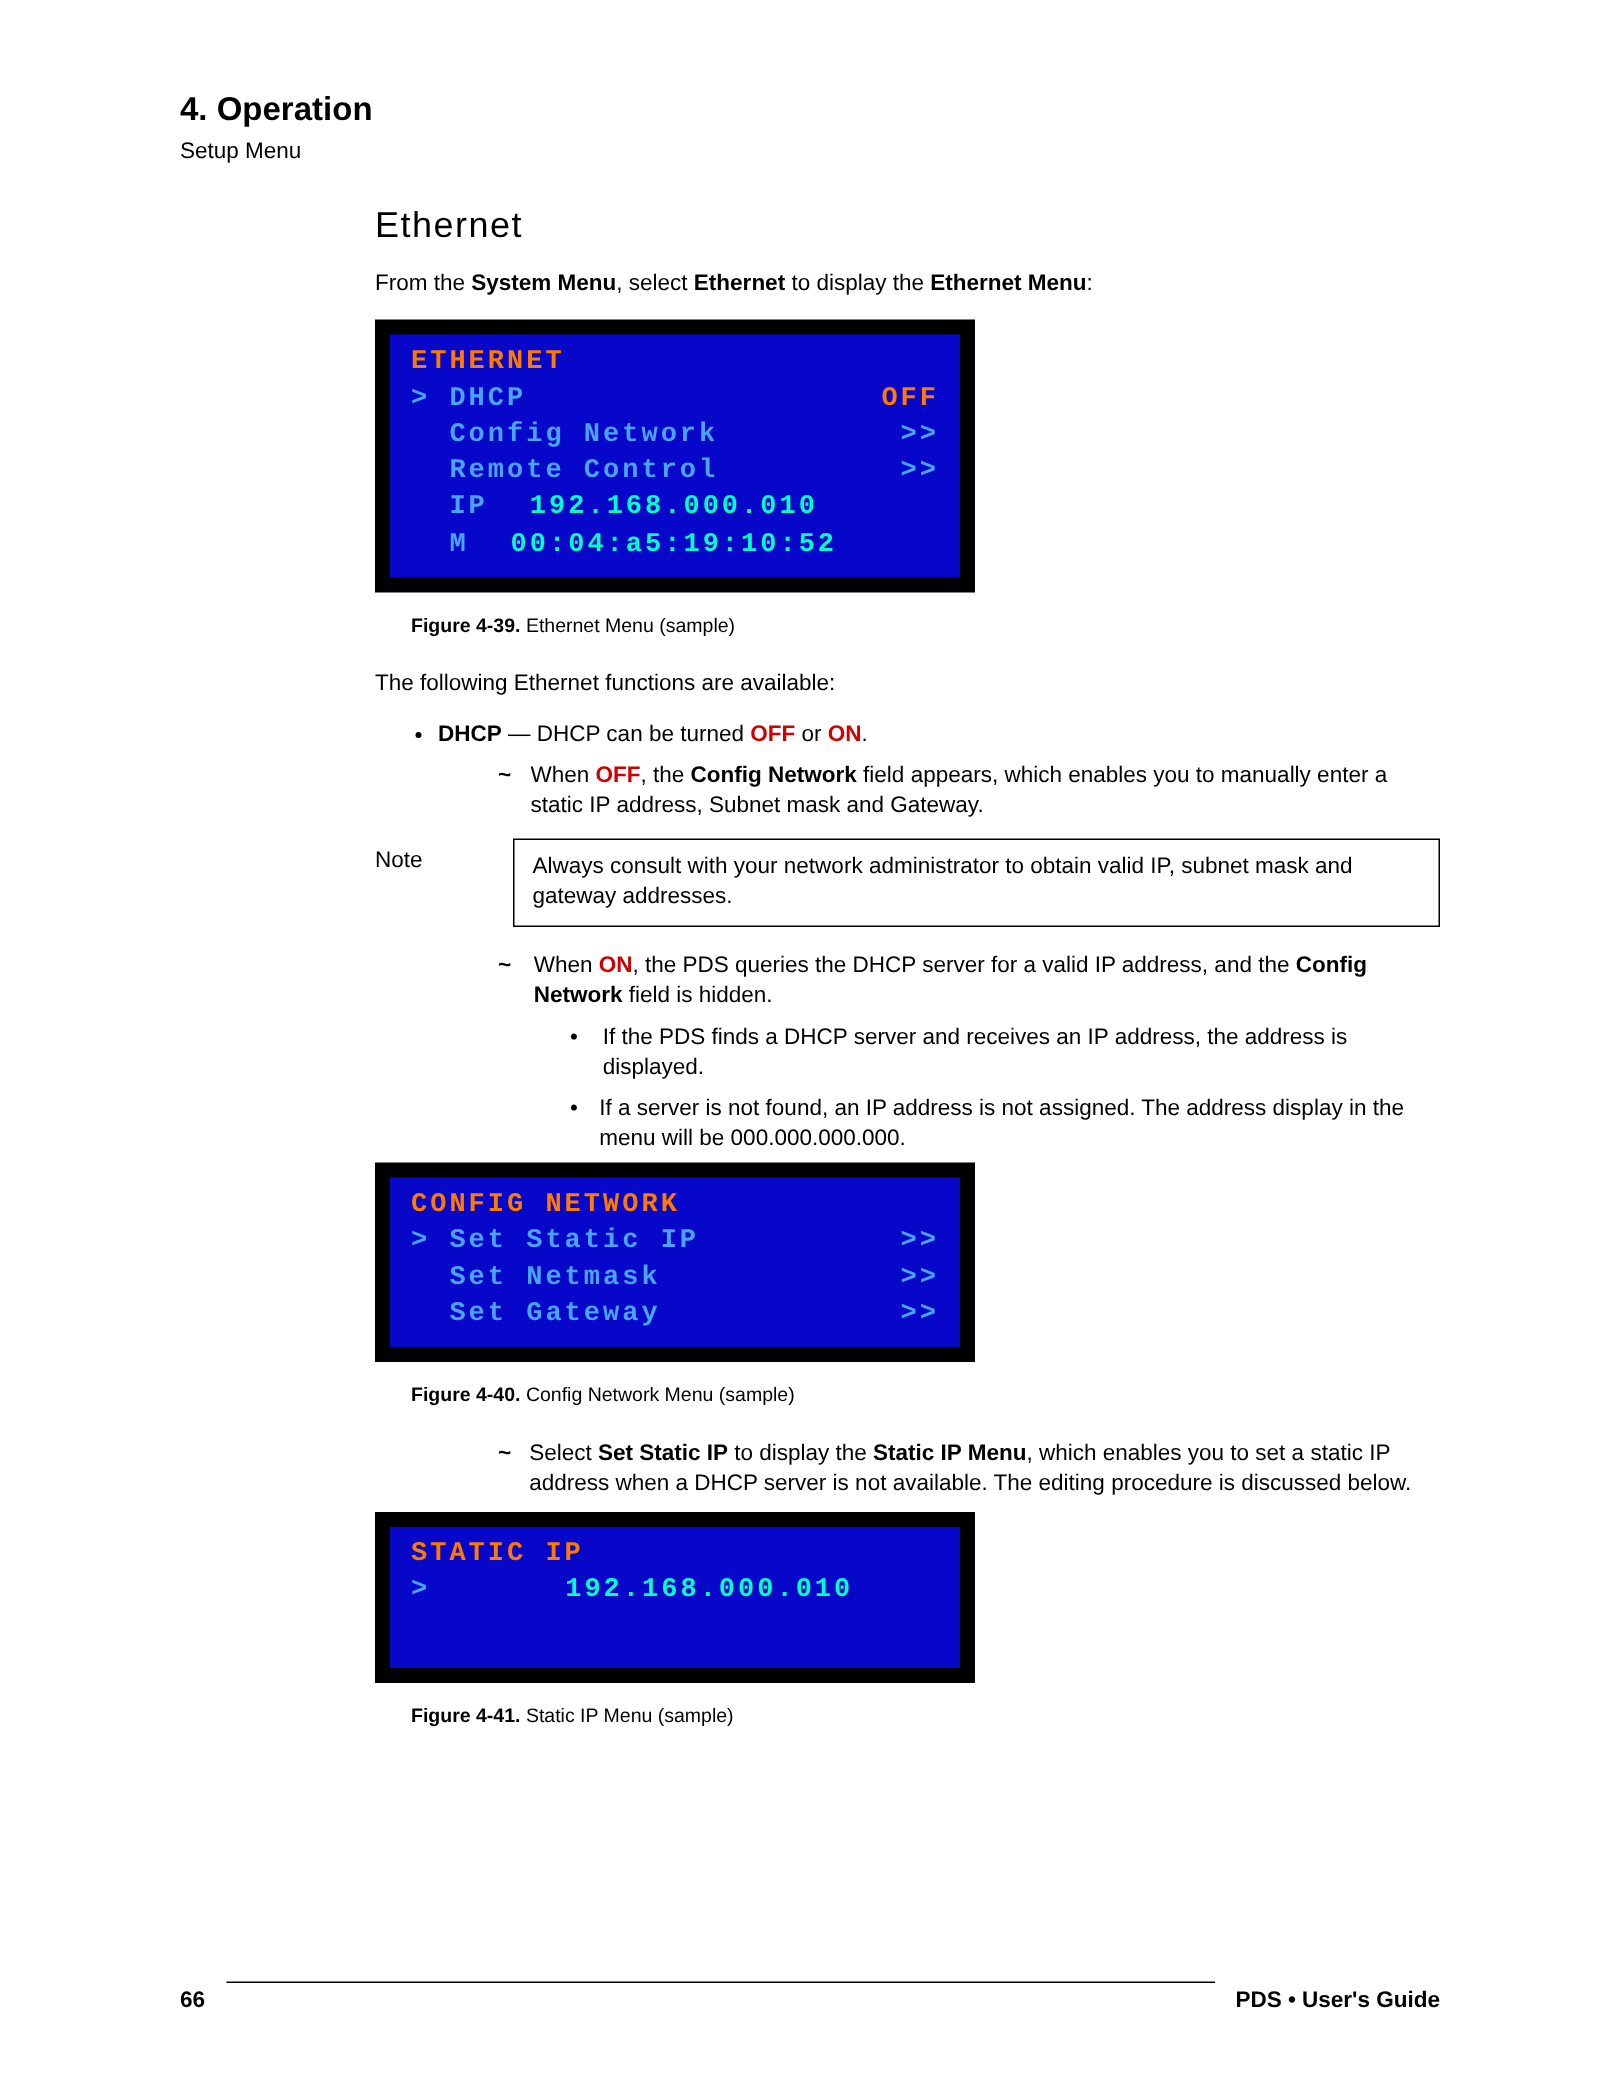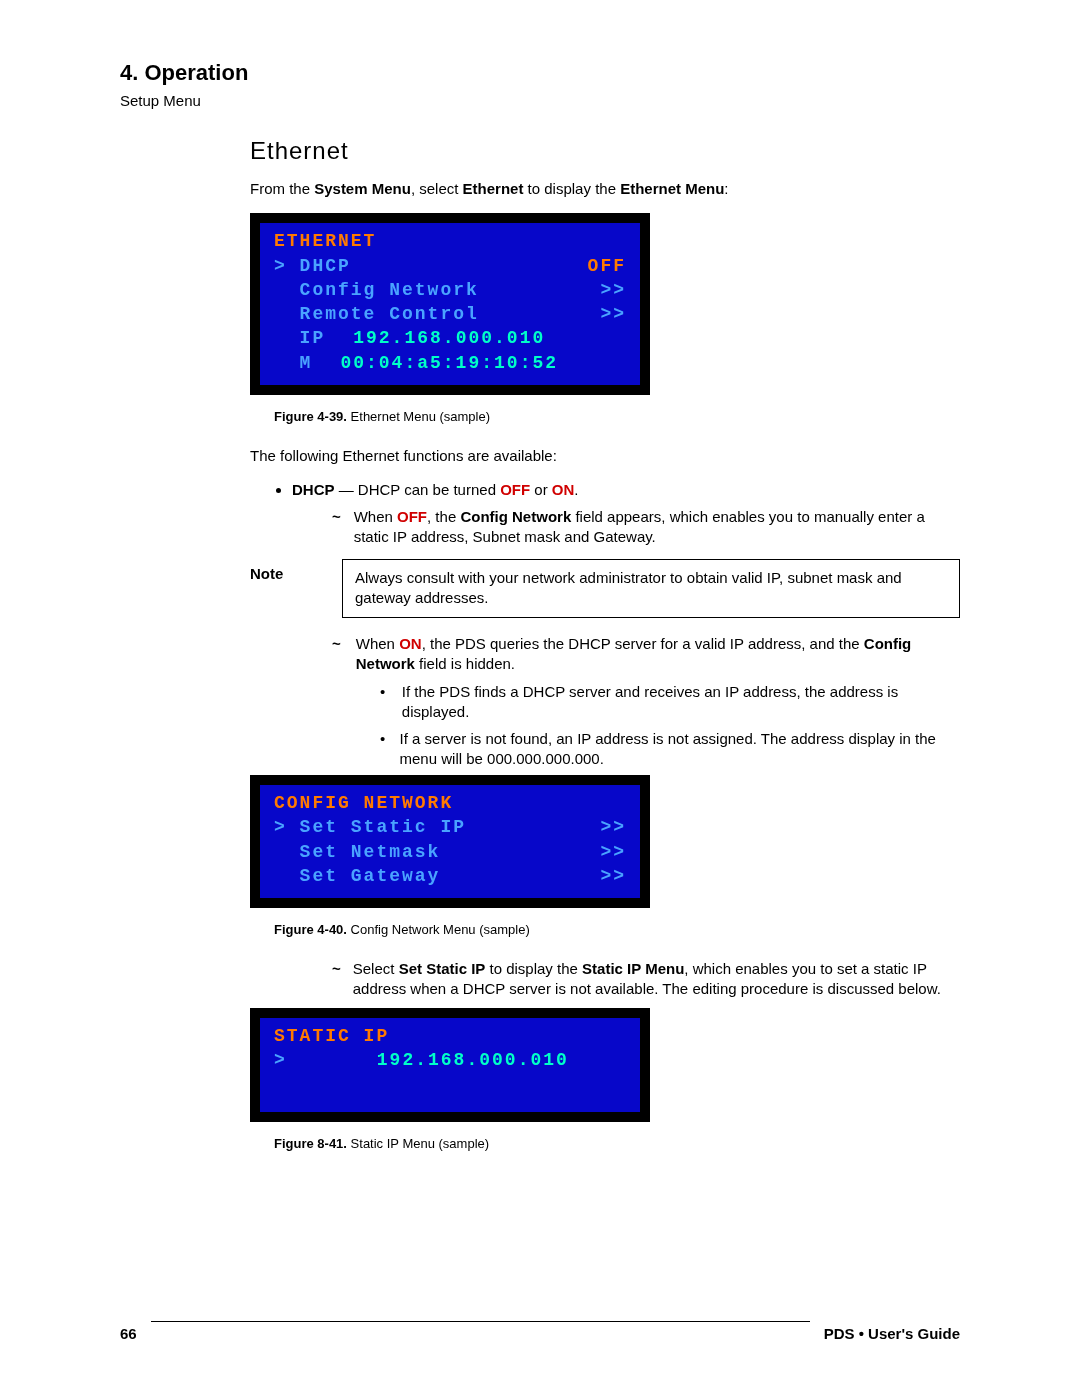--- a/index.html
+++ b/index.html
@@ -102,21 +102,21 @@
   }
   .dot-item .dot { width: 10px; }
   
   .note-row {
     display: flex;
     align-items: flex-start;
     gap: 22px;
     margin: 12px 0 16px 0;
   }
   .note-label {
-    font-weight: bold;
+    font-weight: normal;
     width: 70px;
     padding-top: 6px;
   }
   .note-box {
     border: 1px solid #000;
     padding: 8px 12px;
     flex: 1;
     font-size: 15px;
     line-height: 1.35;
   }
@@ -261,21 +261,21 @@
     <div class="menu-wrap">
       <div class="menu-inner" style="padding-bottom:40px;">
         <div class="menu-title">STATIC IP</div>
         <div class="menu-ip">
           <span style="white-space:pre;">&gt;</span><span class="val" style="margin-left:90px;">192.168.000.010</span>
         </div>
       </div>
     </div>
 
     <div class="figure-caption">
-      <span class="fignum">Figure 8-41.</span>
+      <span class="fignum">Figure 4-41.</span>
       <span>Static IP Menu  (sample)</span>
     </div>
 
   </div>
 
   <div class="footer">
     <span>66</span>
     <span class="rule"></span>
     <span>PDS  •  User's Guide</span>
   </div>

